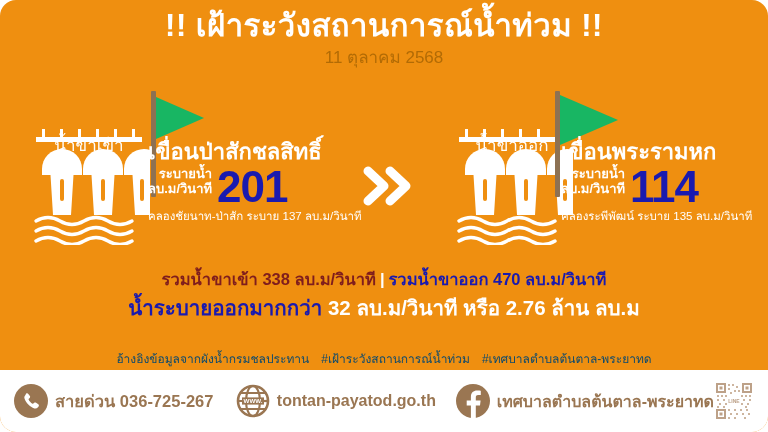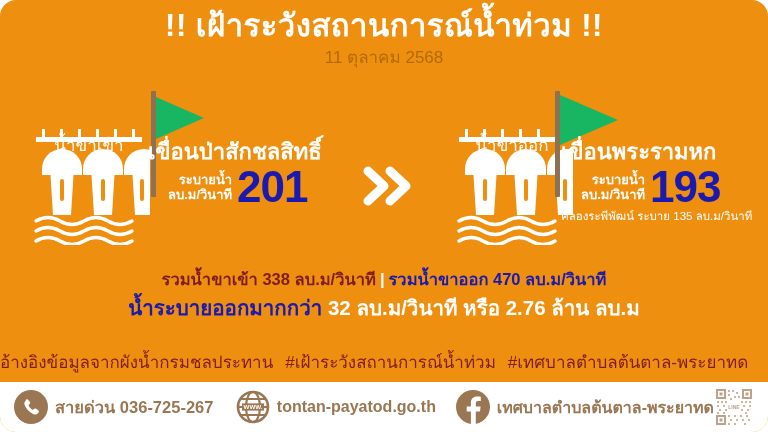--- a/index.html
+++ b/index.html
@@ -116,23 +116,21 @@
   .dam-name {
     color: #ffffff;
     font-size: 22px;
     font-weight: bold;
     line-height: 1.2;
     white-space: nowrap;
   }
 
   .rate-row {
     display: flex;
-    align-items: center;
     margin-top: 2px;
-    margin-left: 20px;
   }
   .rate-label {
     color: #ffffff;
     font-size: 13px;
     font-weight: bold;
     line-height: 1.15;
     text-align: right;
     white-space: nowrap;
   }
   .rate-value {
@@ -187,35 +185,35 @@
   }
   .diff-label { color: #1a1aaf; }
   .diff-value { color: #ffffff; }
 
   
   .refline {
     position: absolute;
     left: 0;
     top: 352px;
     width: 100%;
-    text-align: left;
-    color: #7f1d1d;
-    font-size: 17px;
+    text-align: center;
+    color: #0c4a6e;
+    font-size: 12px;
     line-height: 1.25;
     white-space: nowrap;
   }
   .refline .hash { margin-left: 12px; }
 
   
   .footer {
     position: absolute;
     left: 0;
     bottom: 0;
     width: 768px;
-    height: 50px;
+    height: 62px;
     background: #ffffff;
     display: flex;
     align-items: center;
     padding: 0 14px;
   }
   .foot-item {
     display: flex;
     align-items: center;
   }
   .foot-icon {
@@ -302,20 +300,21 @@
 
     <div class="dam-text">
       <div class="dam-name">เขื่อนป่าสักชลสิทธิ์</div>
       <div class="rate-row">
         <div class="rate-label">
           <div>ระบายน้ำ</div>
           <div>ลบ.ม/วินาที</div>
         </div>
         <div class="rate-value">201</div>
       </div>
+      <div class="dam-caption">คลองชัยนาท-ป่าสัก ระบาย 137 ลบ.ม/วินาที</div>
     </div>
   </div>
 
   <svg class="chevrons" viewBox="0 0 52 48">
     <g stroke="#ffffff" stroke-width="9" fill="none" stroke-linecap="round" stroke-linejoin="round">
       <polyline points="6,9 22,24 6,39"></polyline>
       <polyline points="28,9 44,24 28,39"></polyline>
     </g>
   </svg>
 
@@ -356,21 +355,21 @@
     <div class="flagpole"></div>
     <div class="flag"></div>
 
     <div class="dam-text">
       <div class="dam-name">เขื่อนพระรามหก</div>
       <div class="rate-row">
         <div class="rate-label">
           <div>ระบายน้ำ</div>
           <div>ลบ.ม/วินาที</div>
         </div>
-        <div class="rate-value">193</div>
+        <div class="rate-value">114</div>
       </div>
       <div class="dam-caption">คลองระพีพัฒน์ ระบาย 135 ลบ.ม/วินาที</div>
     </div>
   </div>
 
   <div class="summary">
     <div class="summary-line1">
       <span class="sum-in">รวมน้ำขาเข้า 338 ลบ.ม/วินาที</span><span class="sum-sep">|</span><span class="sum-out">รวมน้ำขาออก 470 ลบ.ม/วินาที</span>
     </div>
     <div class="summary-line2">

